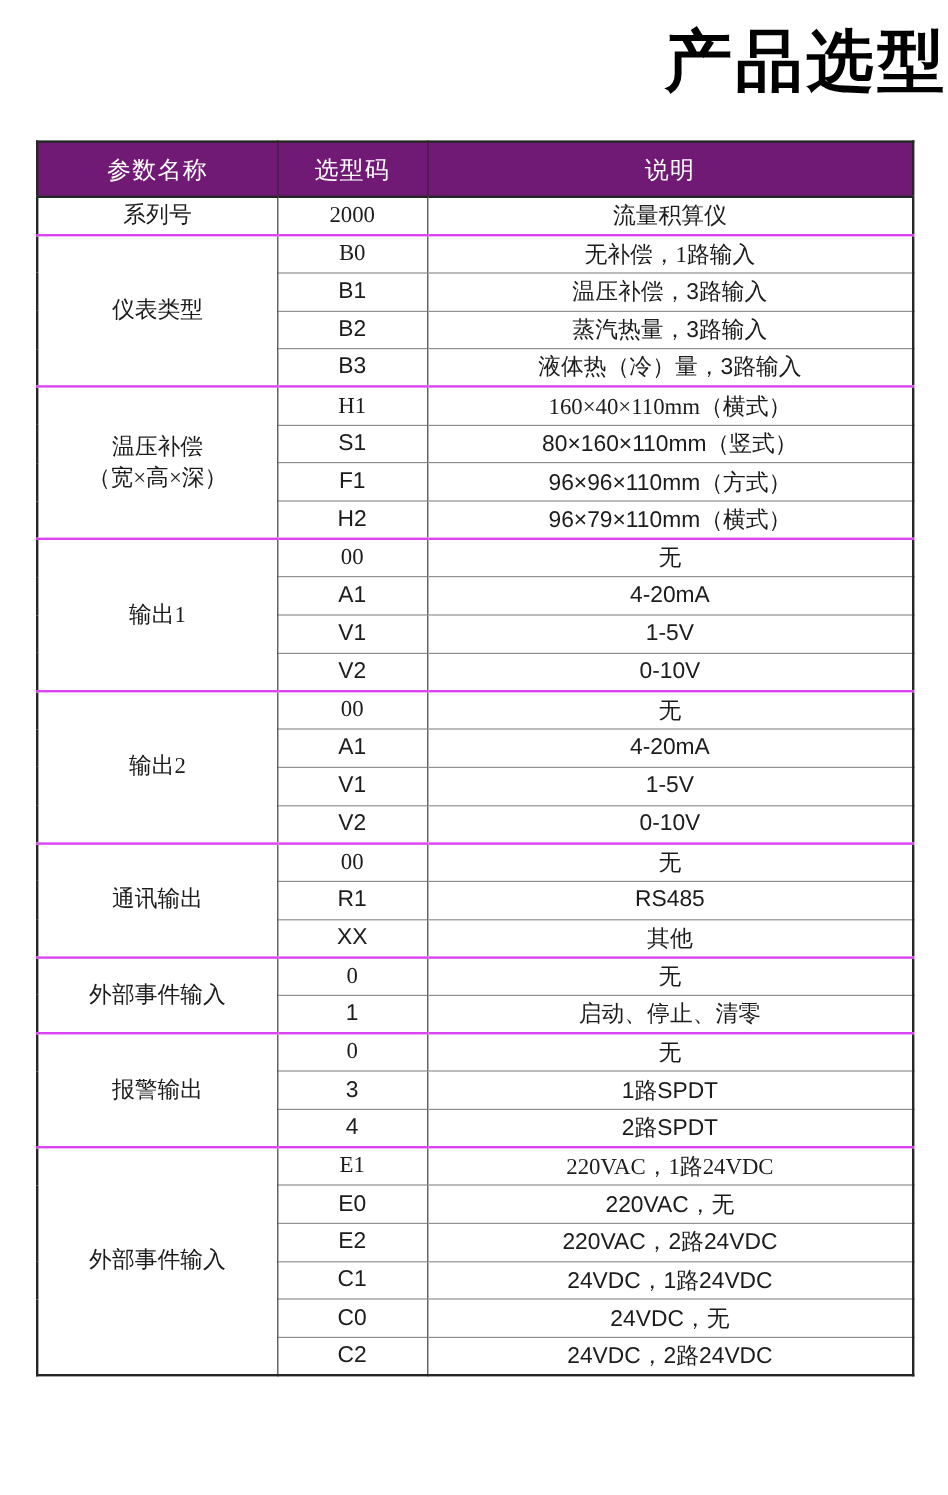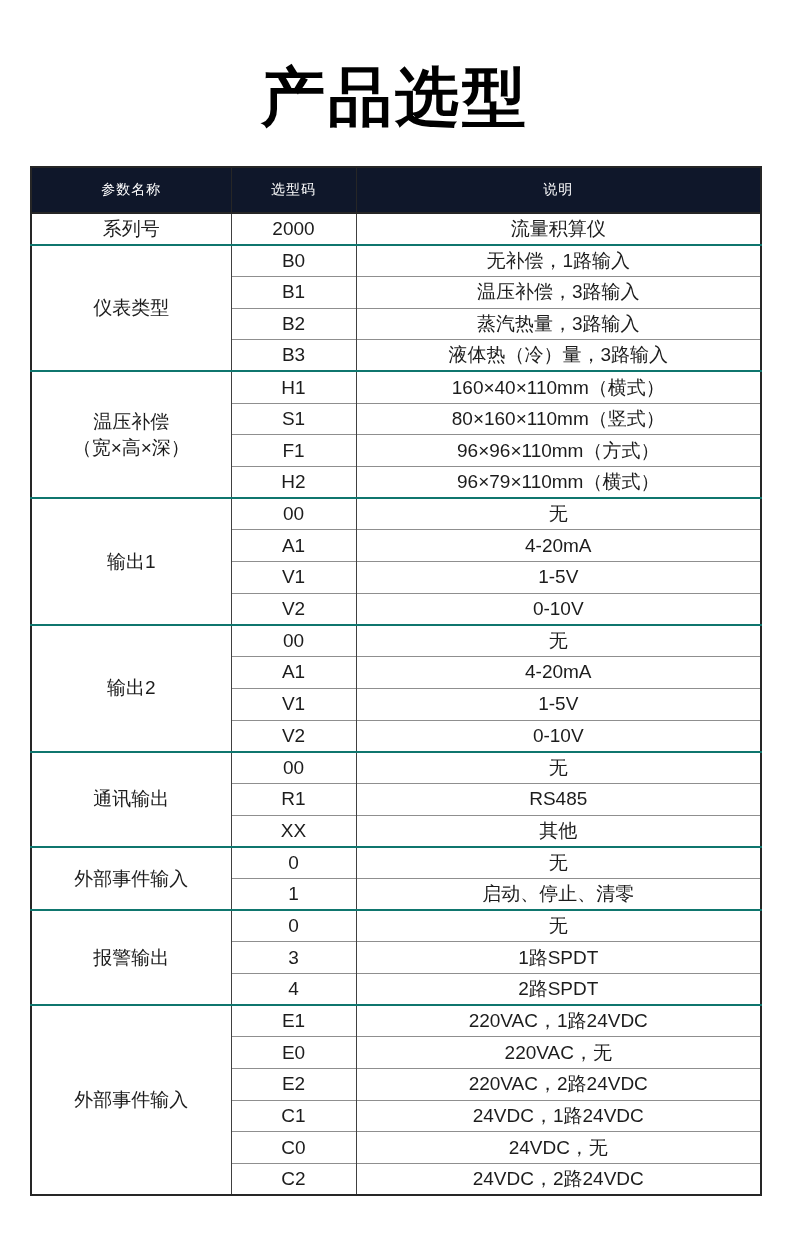--- a/index.html
+++ b/index.html
@@ -9,43 +9,43 @@
     background: #ffffff;
   }
   body {
     width: 790px;
     height: 1246px;
     font-family: "Liberation Sans", "DejaVu Sans", sans-serif;
     overflow: hidden;
   }
   .title {
     margin: 0;
-    padding-top: 65px;
-    text-align: center;
-    font-size: 64px;
+    padding-top: 24px;
+    text-align: right;
+    font-size: 56px;
     font-weight: 900;
     letter-spacing: 3px;
     line-height: 1;
     color: #000000;
     font-family: "DejaVu Sans", "Liberation Sans", sans-serif;
   }
   table.sel-table {
     margin: 37px 0 0 30px;
     width: 730px;
     border-collapse: collapse;
     table-layout: fixed;
     border: 2px solid #262626;
   }
   col.c1 { width: 200px; }
   col.c2 { width: 125px; }
   col.c3 { width: 405px; }
   th {
-    background: #0f172a;
+    background: #701a75;
     color: #ffffff;
-    font-size: 14px;
+    font-size: 20px;
     font-weight: 400;
     height: 46px;
     padding: 0;
     border-left: 1px solid #262626;
     border-right: 1px solid #262626;
     border-bottom: 2px solid #262626;
     text-align: center;
     letter-spacing: 1px;
   }
   td {
@@ -55,21 +55,22 @@
     color: #1c1c1c;
     height: 31.7px;
     padding: 0 4px;
     border-left: 1px solid #404040;
     border-right: 1px solid #404040;
     border-top: 1px solid #8f8f8f;
     white-space: nowrap;
     overflow: hidden;
   }
   tr.group-start td {
-    border-top: 2px solid #0f766e;
+    border-top: 2px solid #d946ef;
+    font-family: Liberation Serif, serif;
   }
   td.param-cell {
     line-height: 1.35;
     white-space: normal;
   }
 </style>
 </head>
 <body>
 
 <div class="page">

